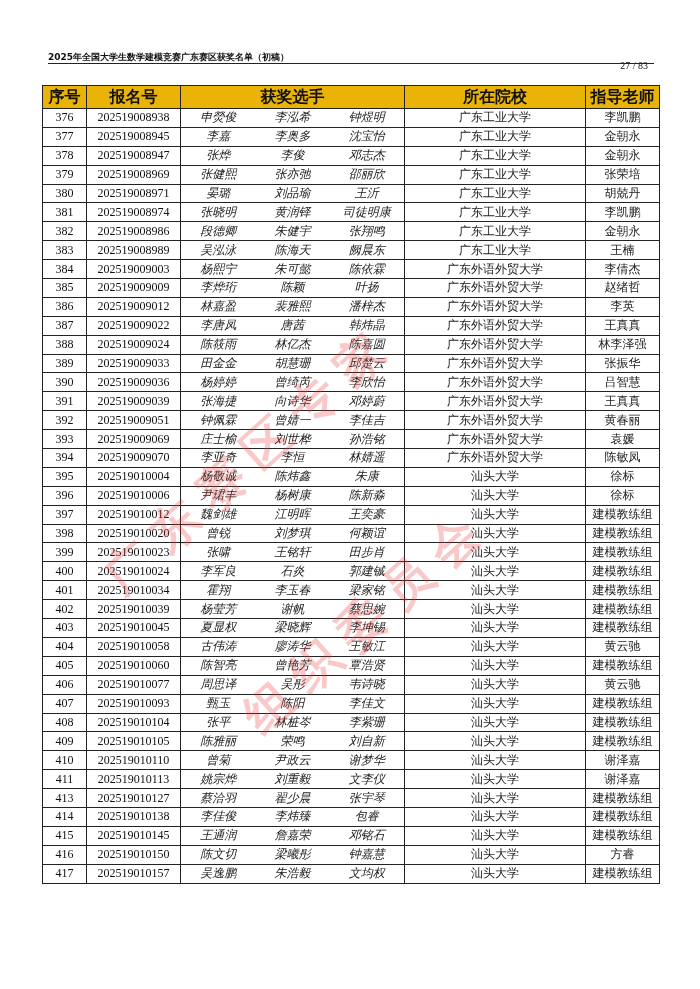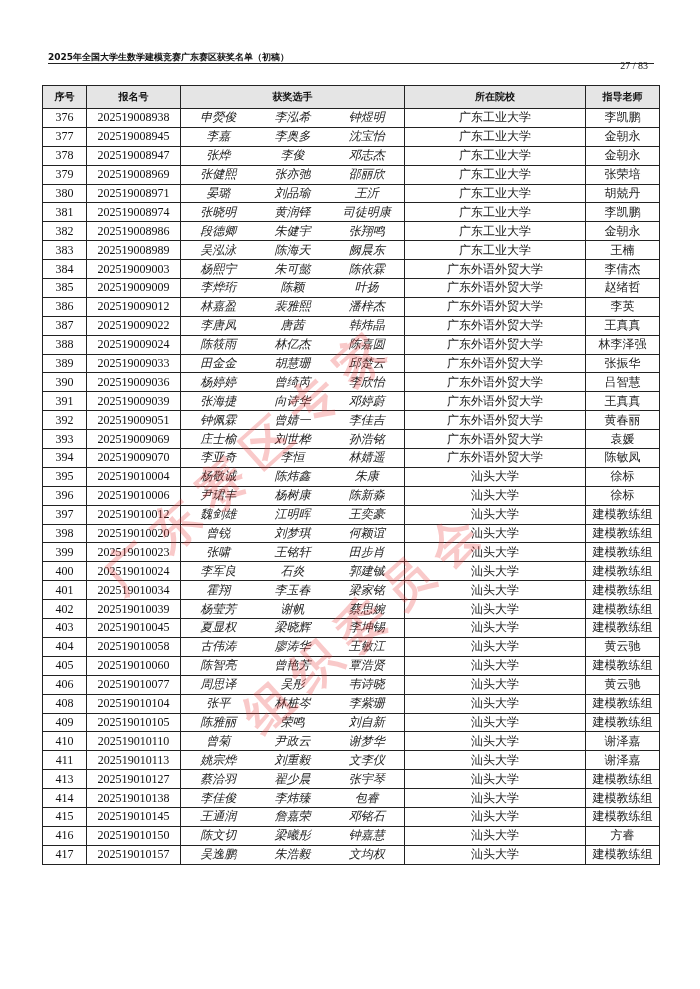--- a/index.html
+++ b/index.html
@@ -8,22 +8,22 @@
     .page-header { position: absolute; left: 48px; top: 48px; width: 606px; height: 16px; }
     .page-header .title { position: absolute; left: 0; right: 0; text-align: left;
            font-family: "DejaVu Sans", sans-serif; font-weight: bold; font-size: 9px; top: 3px; letter-spacing: 0; }
     .page-header .pageno { position: absolute; right: 6px; top: 2px; font-size: 10px; font-family: "Liberation Serif", serif; margin-top: 10px; }
     .header-rule { position: absolute; left: 48px; top: 63px; width: 606px; height: 1px; background: #222; }
 
     table.awards { position: absolute; left: 42px; top: 85px; width: 617px;
            border-collapse: collapse; table-layout: fixed; font-size: 12px; }
     table.awards th, table.awards td { border: 1px solid #222; padding: 0; text-align: center;
            white-space: nowrap; overflow: hidden; }
-    table.awards th { background: #e5e5e5; height: 22px; font-family: "DejaVu Sans", sans-serif;
-           font-weight: bold; font-size: 10px; }
+    table.awards th { background: #eab308; height: 22px; font-family: "DejaVu Sans", sans-serif;
+           font-weight: bold; font-size: 16px; }
     table.awards td { height: 17.9px; line-height: 17px; font-family: "Liberation Serif", "DejaVu Serif", serif; font-size: 12px; }
     td.cn { font-family: "DejaVu Sans", sans-serif; font-size: 11px; color: #222; }
     .members { display: flex; justify-content: space-around; font-style: italic; }
     .members span { flex: 1; text-align: center; }
 
     .watermark { position: absolute; left: 90px; top: 560px; transform: rotate(-42deg);
            transform-origin: left top; color: rgba(235, 60, 60, 0.28); font-family: "DejaVu Sans", sans-serif;
            font-weight: bold; font-size: 48px; letter-spacing: 14px; pointer-events: none; white-space: nowrap; }
     .watermark.second { left: 230px; top: 700px; }
   </style>
@@ -451,20 +451,33 @@
           <div class="members">
             <span>周思译</span>
             <span>吴彤</span>
             <span>韦诗晓</span>
           </div>
         </td>
         <td class="cn">汕头大学</td>
         <td class="cn">黄云驰</td>
       </tr>
       <tr>
+        <td>407</td>
+        <td>202519010093</td>
+        <td class="cn">
+          <div class="members">
+            <span>甄玉</span>
+            <span>陈阳</span>
+            <span>李佳文</span>
+          </div>
+        </td>
+        <td class="cn">汕头大学</td>
+        <td class="cn">建模教练组</td>
+      </tr>
+      <tr>
         <td>408</td>
         <td>202519010104</td>
         <td class="cn">
           <div class="members">
             <span>张平</span>
             <span>林桩岑</span>
             <span>李紫珊</span>
           </div>
         </td>
         <td class="cn">汕头大学</td>

